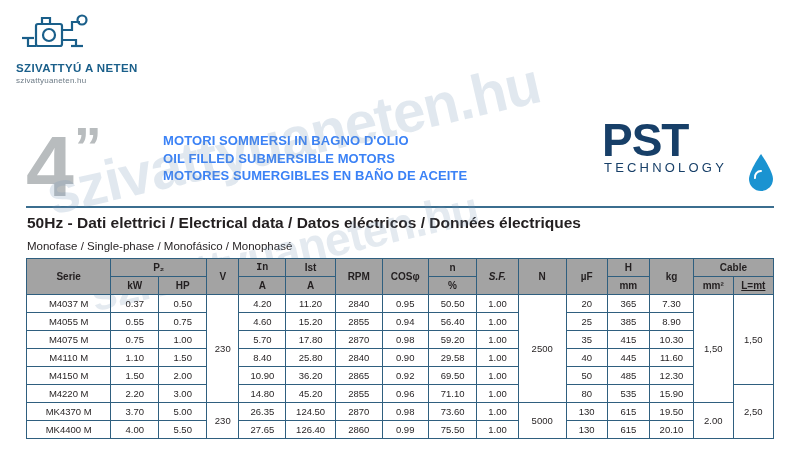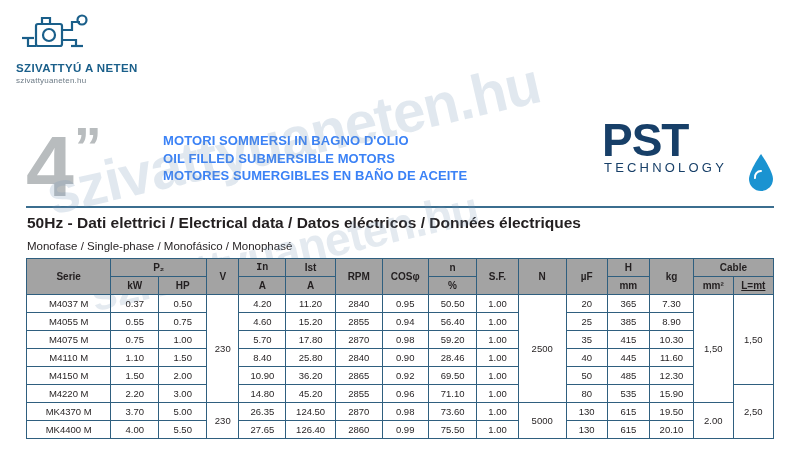--- a/index.html
+++ b/index.html
@@ -191,21 +191,21 @@
   }
   .col-serie { width: 92px; }
   .col-kw { width: 52px; }
   .col-hp { width: 52px; }
   .col-v { width: 34px; }
   .col-in { width: 50px; font-family: Liberation Mono, monospace; }
   .col-ist { width: 52px; }
   .col-rpm { width: 50px; }
   .col-cos { width: 48px; margin-top: 8px; }
   .col-n { width: 52px; }
-  .col-sf { width: 44px; }
+  .col-sf { width: 44px; font-style: italic; }
   .col-N { width: 52px; }
   .col-uf { width: 44px; }
   .col-h { width: 46px; }
   .col-kg { width: 46px; }
   .col-mm2 { width: 42px; margin-left: 44px; }
   .col-lmt { width: 42px; text-decoration: underline; }
 
   .bold-cell { font-weight: bold; }
 </style>
 </head>
@@ -339,21 +339,21 @@
       </tr>
 
       <tr>
         <td class="serie">M4110 M</td>
         <td>1.10</td>
         <td>1.50</td>
         <td>8.40</td>
         <td>25.80</td>
         <td>2840</td>
         <td>0.90</td>
-        <td>28.46</td>
+        <td>29.58</td>
         <td>1.00</td>
         <td>40</td>
         <td>445</td>
         <td>11.60</td>
       </tr>
 
       <tr>
         <td class="serie">M4150 M</td>
         <td>1.50</td>
         <td>2.00</td>

